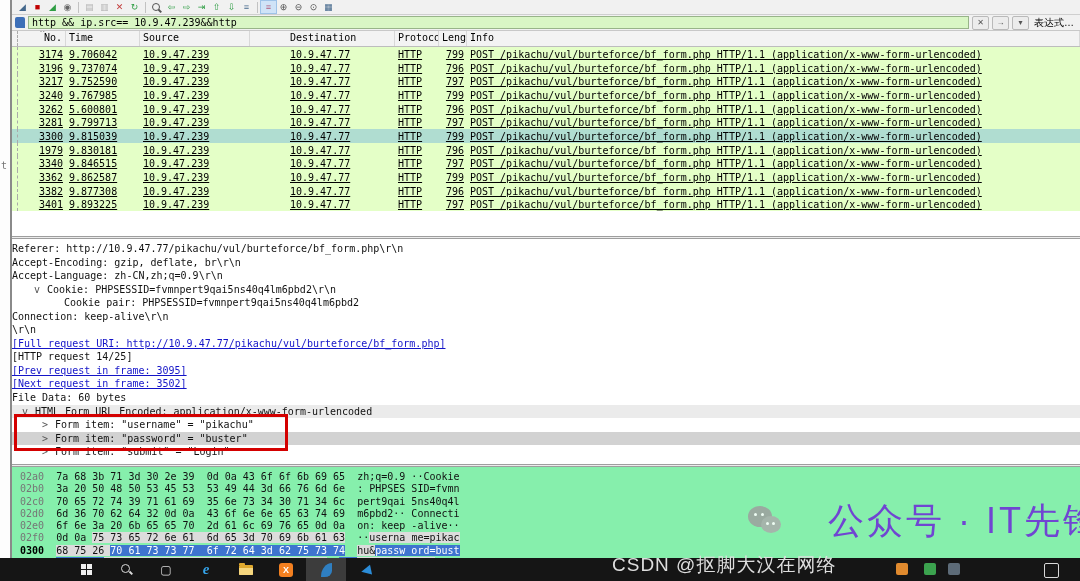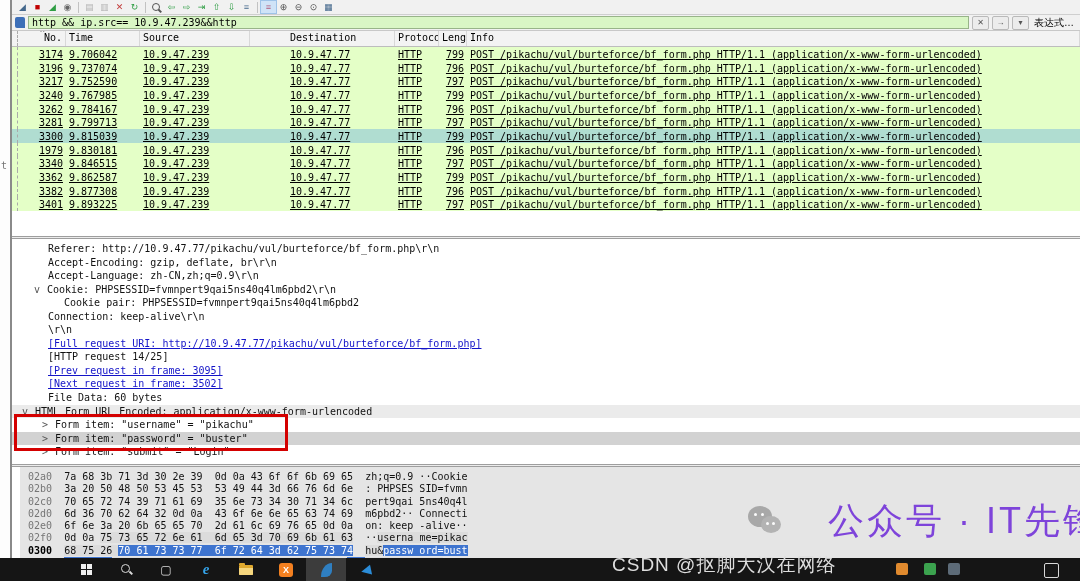--- a/index.html
+++ b/index.html
@@ -37,28 +37,28 @@
   .w-info{flex:1;}
   .sortmark{position:absolute;top:-2px;left:22px;font-size:8px;color:#666;}
   .list{height:189px;overflow:hidden;background:#fff;font:10px "DejaVu Sans Mono",monospace;flex:0 0 auto;text-decoration:underline;}
   .prow{height:13.66px;line-height:13.3px;display:flex;background:#e4ffc7;color:#000;}
   .prow.sel{background:#b0ddd1;}
   
   .divider{height:3px;background:#ececec;border-top:1px solid #9e9e9e;border-bottom:1px solid #9e9e9e;flex:0 0 auto;box-sizing:border-box;}
   
   .details{height:225px;background:#fff;position:relative;font:10px "DejaVu Sans Mono",monospace;padding-top:3px;box-sizing:border-box;flex:0 0 auto;overflow:hidden;}
   .dline{height:13.55px;line-height:13.55px;white-space:pre;color:#111;}
-  .pA{padding-left:10px;}.pB{padding-left:22px;}.pC{padding-left:30px;}.pD{padding-left:36px;}.pE{padding-left:52px;}
+  .pA{padding-left:10px;}.pB{padding-left:22px;}.pC{padding-left:30px;}.pD{}.pE{padding-left:52px;}
   .exp{display:inline-block;width:13px;color:#555;}
   .band{background:#ebebeb;}
   .dsel{background:#d2d2d2;}
   .lnk{color:#1414c8;text-decoration:underline;}
   .redbox{position:absolute;left:2px;top:175px;width:268px;height:31px;border:3px solid #d40000;z-index:6;}
   
-  .hex{height:100px;background:#e5e5e5;font:10px "DejaVu Sans Mono",monospace;padding:4px 0 0 0;box-sizing:border-box;flex:0 0 auto;overflow:hidden;margin-left:8px;}
+  .hex{height:100px;background:#86efac;font:10px "DejaVu Sans Mono",monospace;padding:4px 0 0 0;box-sizing:border-box;flex:0 0 auto;overflow:hidden;}
   .hrow{height:12.3px;line-height:12.3px;white-space:pre;color:#111;}
   .hoff{color:#767676;padding-left:8px;}
   .hoff.dark{color:#000;font-weight:bold;}
   .hseg.g{background:#dcdcdc;}
   .hseg.b{background:#3e74cf;color:#fff;}
   
   .statusbar{height:15px;background:#f0f0f0;border-top:1px solid #b9b9b9;position:relative;font-size:10px;color:#222;flex:0 0 auto;}
   .expert{position:absolute;left:7px;top:2px;width:9px;height:9px;border-radius:50%;background:radial-gradient(circle at 35% 35%, #f08a6a, #d33a2a);border:1px solid #993322;}
   .pencil{position:absolute;left:25px;top:0px;color:#b8860b;font-size:11px;}
   .st-left{position:absolute;left:64px;top:2px;white-space:nowrap;}
@@ -190,21 +190,21 @@
           <span class="cell w-time">9.767985</span>
           <span class="cell w-src">10.9.47.239</span>
           <span class="cell w-dst">10.9.47.77</span>
           <span class="cell w-proto">HTTP</span>
           <span class="cell w-len">799</span>
           <span class="cell w-info">POST /pikachu/vul/burteforce/bf_form.php HTTP/1.1  (application/x-www-form-urlencoded)</span>
         </div>
         <div class="prow">
           <span class="lead"></span>
           <span class="cell w-no">3262</span>
-          <span class="cell w-time">9.784167</span>
+          <span class="cell w-time">5.600801</span>
           <span class="cell w-src">10.9.47.239</span>
           <span class="cell w-dst">10.9.47.77</span>
           <span class="cell w-proto">HTTP</span>
           <span class="cell w-len">796</span>
           <span class="cell w-info">POST /pikachu/vul/burteforce/bf_form.php HTTP/1.1  (application/x-www-form-urlencoded)</span>
         </div>
         <div class="prow">
           <span class="lead"></span>
           <span class="cell w-no">3281</span>
           <span class="cell w-time">9.799713</span>

